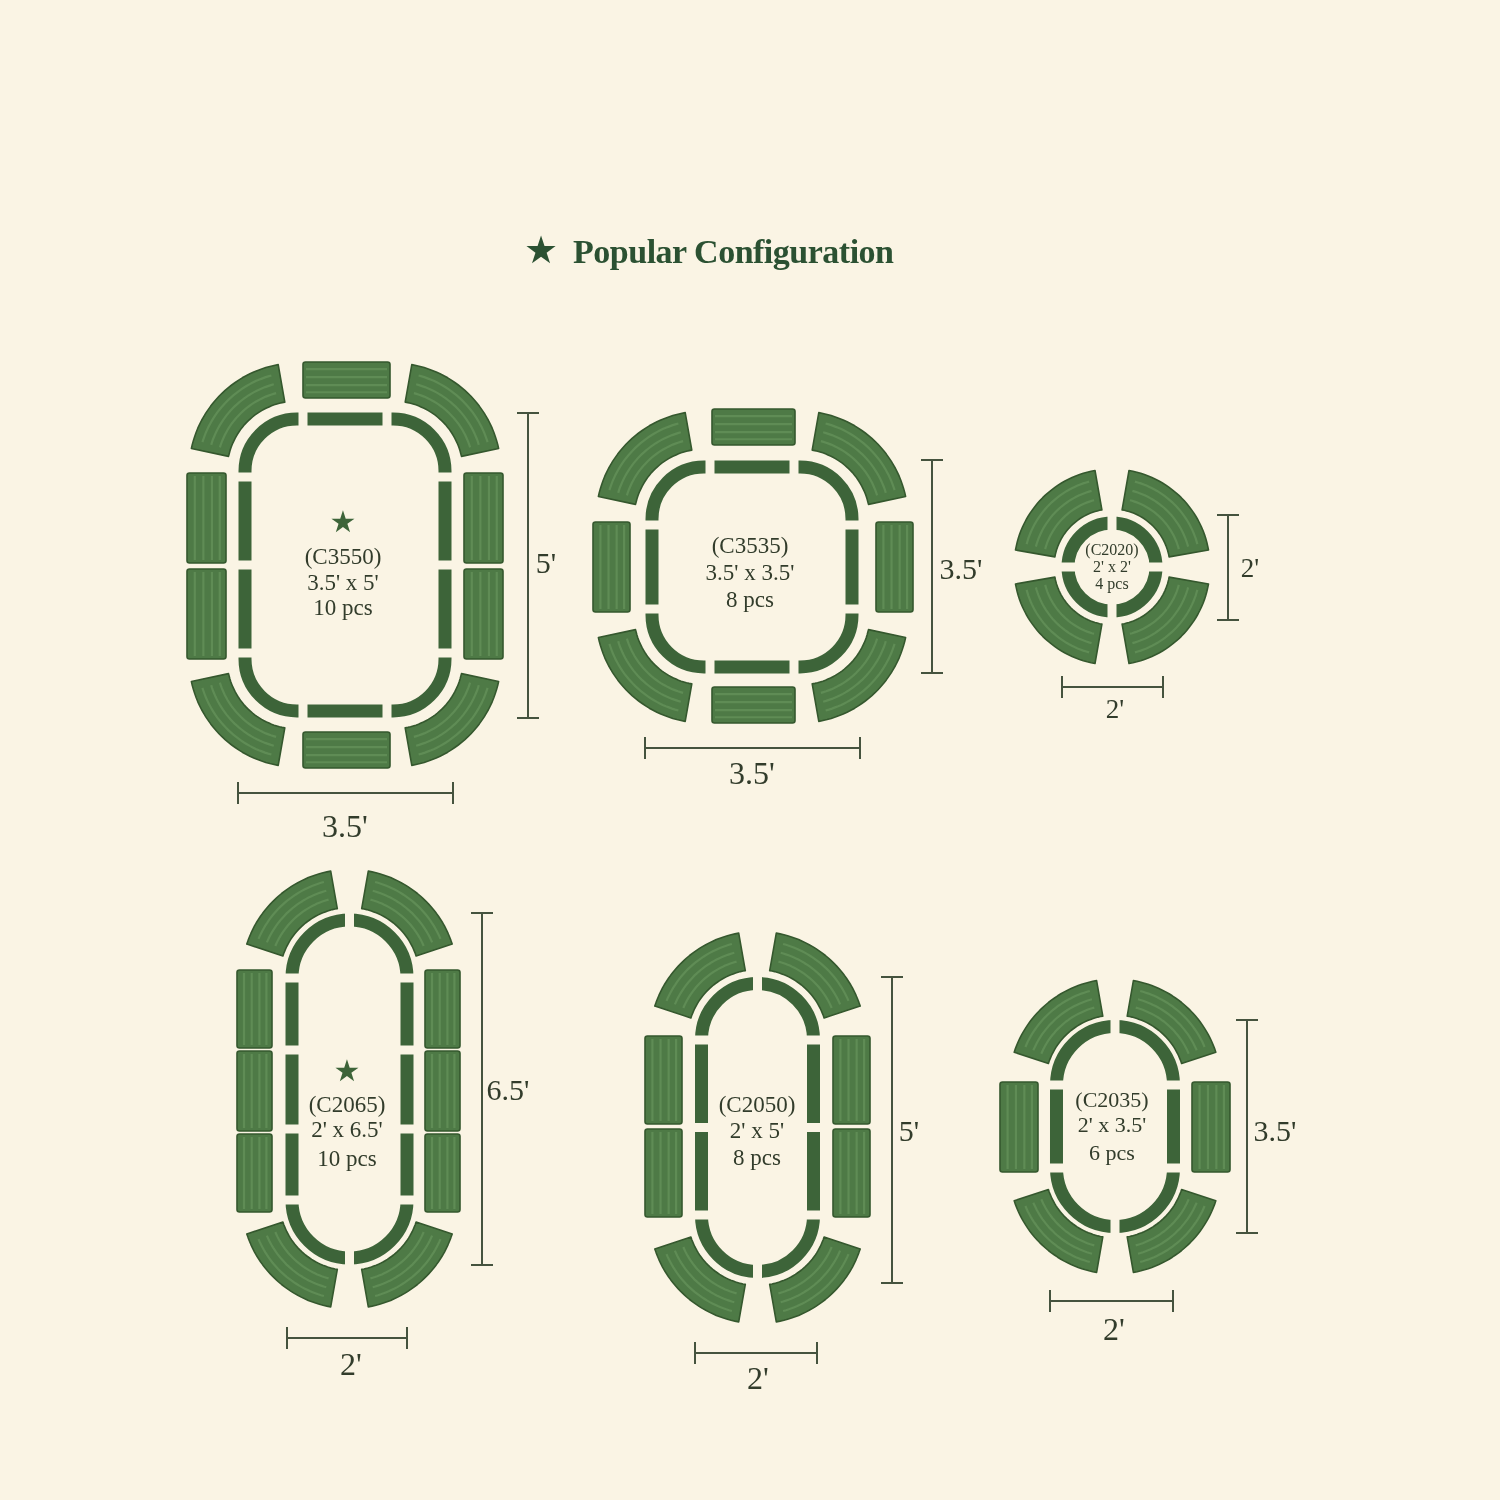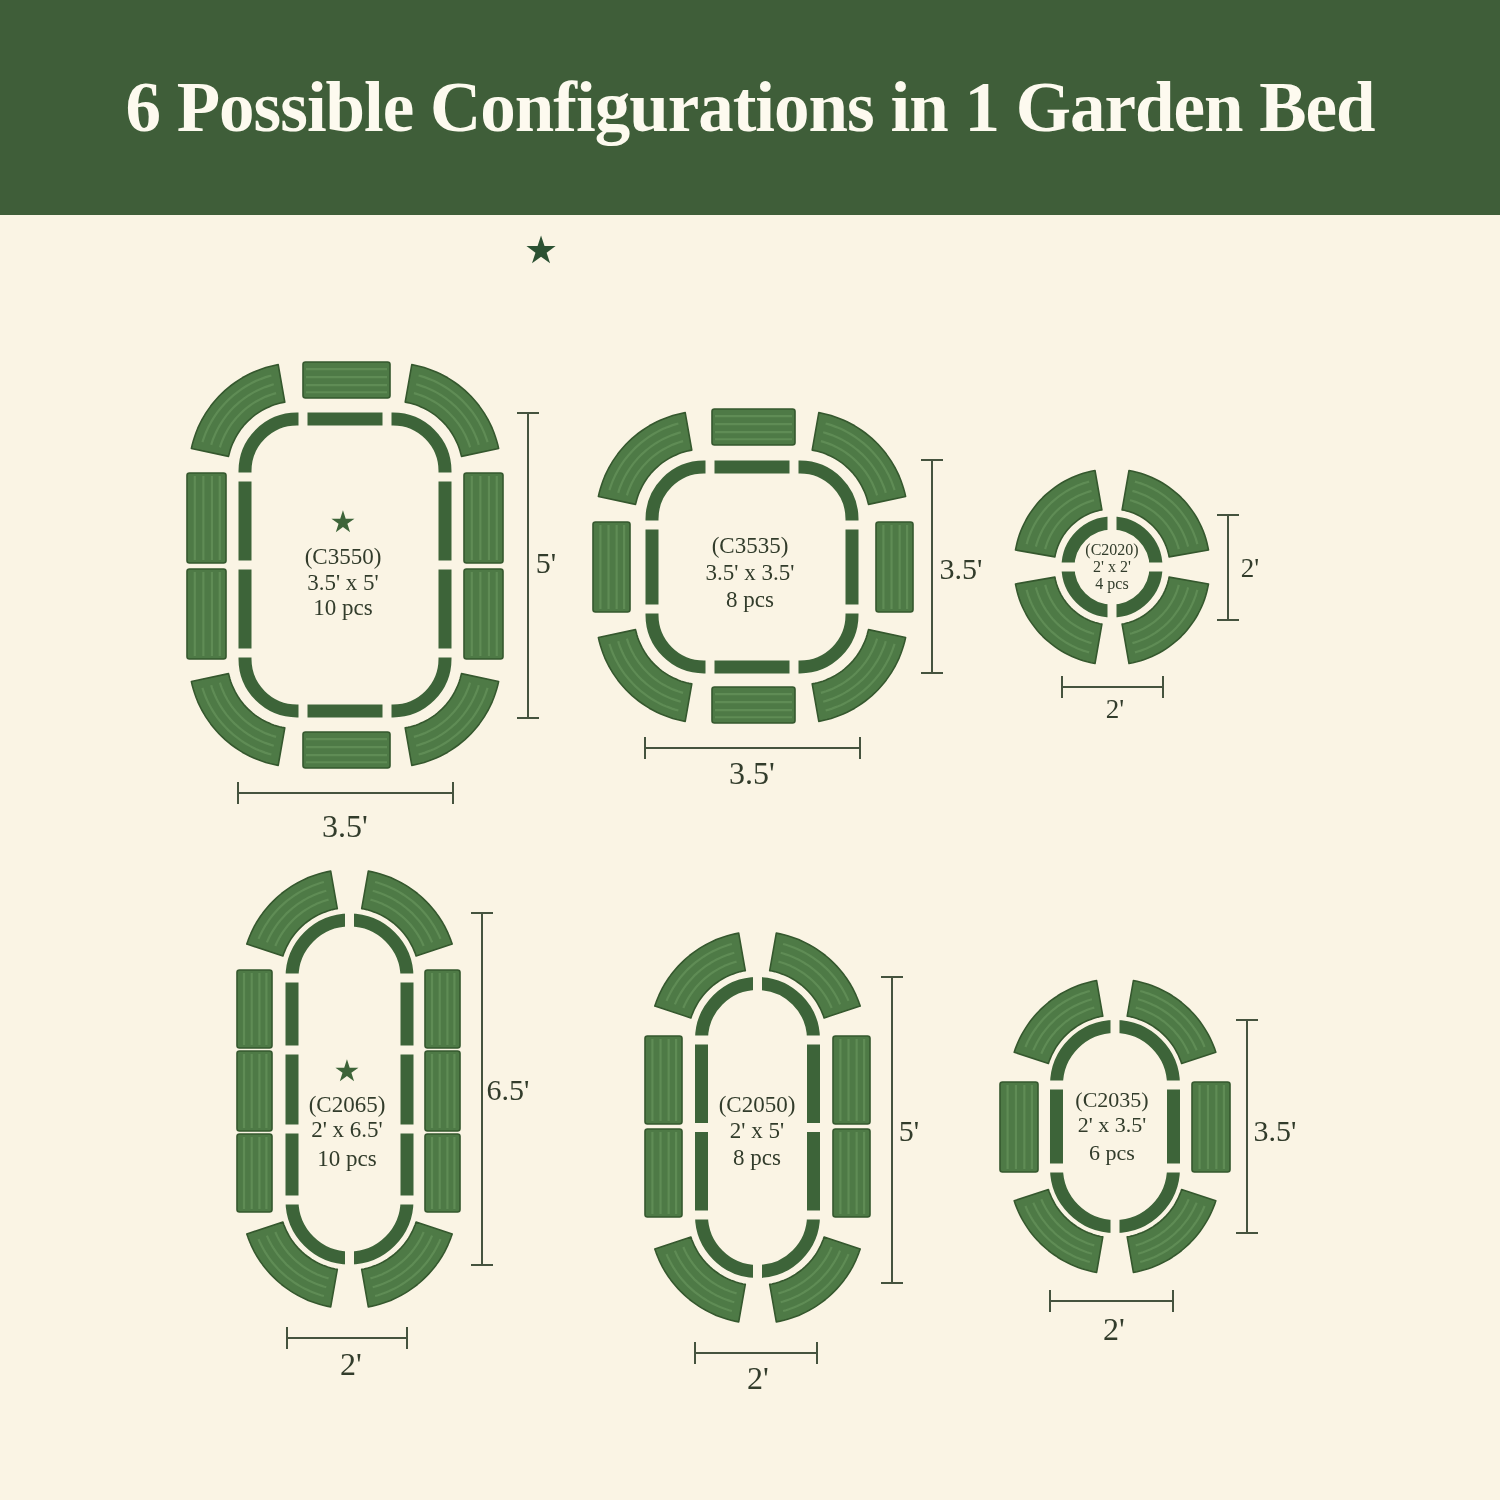--- a/index.html
+++ b/index.html
@@ -14,25 +14,23 @@
                transform:translateY(-2px)}
   .legend-label{font-family:"Liberation Serif","DejaVu Serif",serif;font-weight:700;
                 font-size:34px;color:#2b5132;letter-spacing:-0.5px}
   #diagrams{position:absolute;left:0;top:0;width:1500px;height:1500px}
   #diagrams svg{position:absolute;overflow:visible}
 </style>
 </head>
 <body>
 
 <div class="stage" style="background: rgb(250, 244, 228);">
-  <header class="banner" style="background: rgb(63, 94, 57);">
-    <h1 style="color: rgb(253, 250, 239);">6 Possible Configurations in 1 Garden Bed</h1>
-  </header>
   <div class="legend">
     <span class="legend-star" style="color: rgb(43, 81, 50);">★</span>
+    <span class="legend-label" style="color: rgb(43, 81, 50);">Popular Configuration</span>
   </div>
   <div id="diagrams">
       <svg viewBox="0 0 410 510" width="410" height="510" style="left: 165px; top: 345px;">
         <g>
           <path d="M113.2,19.6 L109.1,20.5 L104.9,21.5 L100.8,22.6 L96.7,23.9 L92.7,25.4 L88.8,27.0 L84.9,28.8 L81.1,30.8 L77.3,32.8 L73.7,35.1 L70.2,37.5 L66.7,40.0 L63.4,42.6 L60.1,45.4 L57.0,48.3 L54.0,51.3 L51.1,54.5 L48.3,57.7 L45.7,61.1 L43.2,64.6 L40.8,68.1 L38.6,71.8 L36.5,75.5 L34.6,79.3 L32.8,83.2 L31.2,87.2 L29.8,91.2 L28.5,95.3 L27.3,99.4 L26.4,103.5 L63.5,111.4 L64.2,108.7 L64.9,106.1 L65.7,103.4 L66.7,100.8 L67.7,98.3 L68.9,95.8 L70.1,93.3 L71.5,90.9 L72.9,88.5 L74.4,86.2 L76.0,83.9 L77.8,81.8 L79.5,79.6 L81.4,77.6 L83.4,75.6 L85.4,73.8 L87.5,72.0 L89.7,70.2 L91.9,68.6 L94.2,67.1 L96.6,65.6 L99.0,64.3 L101.5,63.0 L104.0,61.9 L106.5,60.8 L109.1,59.8 L111.8,59.0 L114.4,58.2 L117.1,57.6 L119.8,57.1 Z" fill="#4e7a46" stroke="#35582e" stroke-width="1.6" stroke-linejoin="round"></path>
           <path d="M111.1,48.1 L108.5,48.9 L105.9,49.7 L103.4,50.6 L100.8,51.6 L98.3,52.7 L95.9,53.9 L93.5,55.2 L91.1,56.5 L88.8,57.9 L86.5,59.4 L84.3,61.0 L82.1,62.6 L80.0,64.3 L78.0,66.1 L76.0,68.0 L74.1,69.9 L72.2,71.9 L70.4,74.0 L68.7,76.1 L67.0,78.2 L65.5,80.4 L64.0,82.7 L62.5,85.0 L61.2,87.4 L59.9,89.8 L58.8,92.3 L57.7,94.8 L56.6,97.3 L55.7,99.8 L54.9,102.4" fill="none" stroke="#5f8c55" stroke-width="2.2"></path>
           <path d="M108.8,39.3 L105.9,40.1 L103.0,41.1 L100.1,42.1 L97.3,43.2 L94.5,44.4 L91.8,45.7 L89.1,47.1 L86.5,48.6 L83.9,50.2 L81.4,51.9 L78.9,53.6 L76.5,55.5 L74.1,57.4 L71.9,59.4 L69.6,61.4 L67.5,63.6 L65.4,65.8 L63.4,68.1 L61.5,70.4 L59.7,72.8 L57.9,75.3 L56.3,77.8 L54.7,80.4 L53.2,83.0 L51.8,85.7 L50.5,88.4 L49.3,91.2 L48.1,94.0 L47.1,96.9 L46.2,99.8" fill="none" stroke="#5f8c55" stroke-width="2.2"></path>
           <path d="M106.4,30.5 L103.2,31.4 L100.0,32.4 L96.9,33.6 L93.8,34.8 L90.7,36.1 L87.7,37.6 L84.8,39.1 L81.9,40.8 L79.0,42.5 L76.2,44.3 L73.5,46.3 L70.9,48.3 L68.3,50.4 L65.8,52.6 L63.3,54.9 L61.0,57.2 L58.7,59.7 L56.5,62.2 L54.4,64.8 L52.3,67.4 L50.4,70.1 L48.6,72.9 L46.8,75.8 L45.2,78.7 L43.6,81.6 L42.2,84.6 L40.8,87.7 L39.6,90.8 L38.5,93.9 L37.4,97.1" fill="none" stroke="#5f8c55" stroke-width="2.2"></path>
         </g>
         <g>

